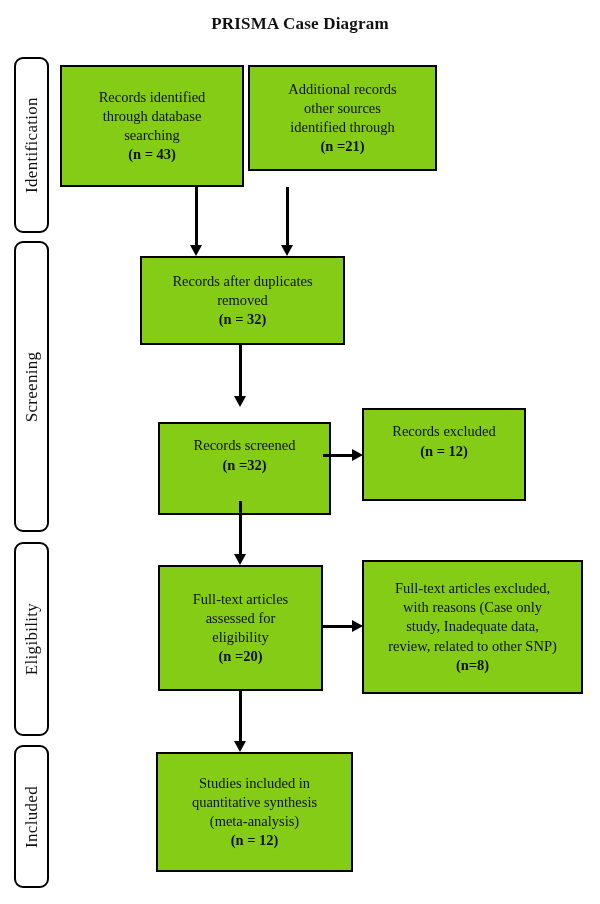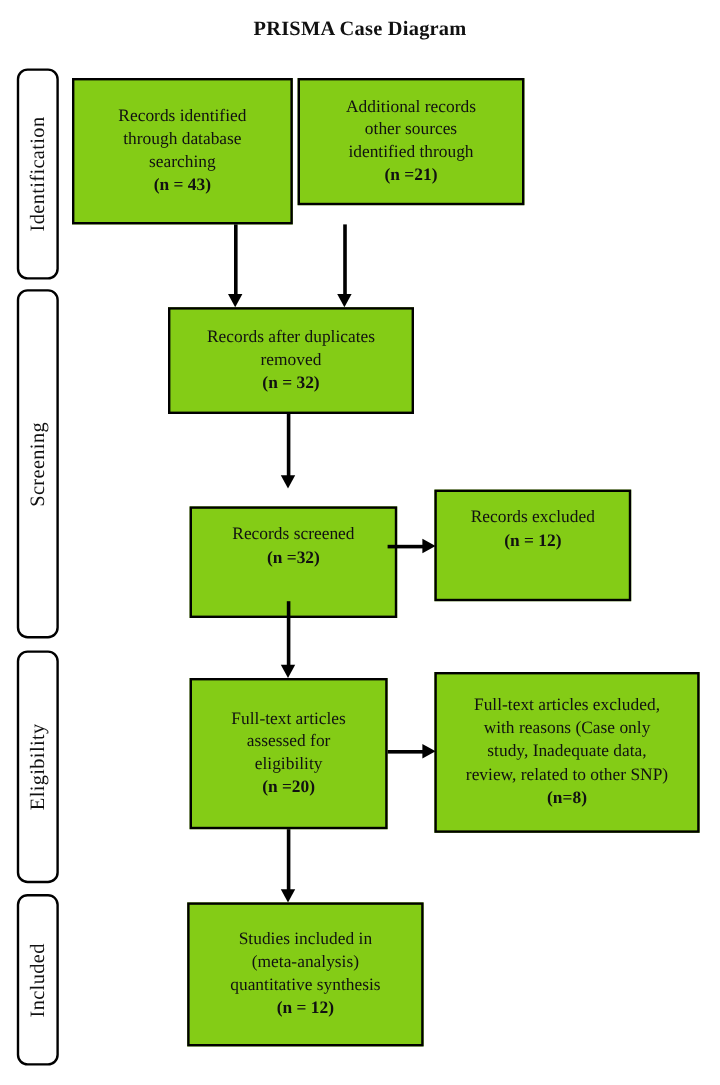--- a/index.html
+++ b/index.html
@@ -198,19 +198,19 @@
 
   <div class="hline" style="left:323px; top:625px; width:32px;"></div>
   <div class="arrow-right" style="left:352px; top:620px;"></div>
 
   <div class="vline" style="left:239px; top:691px; height:52px;"></div>
   <div class="arrow-down" style="left:234px; top:741px;"></div>
 
   <div class="fbox" style="left:156px; top:752px; width:197px; height:120px;">
     <div class="inner">
       <span class="ln">Studies included in</span>
+      <span class="ln">quantitative synthesis</span>
       <span class="ln">(meta-analysis)</span>
-      <span class="ln">quantitative synthesis</span>
       <span class="ln bold">(n = 12)</span>
     </div>
   </div>
 
 </div>
 
 </body></html>

